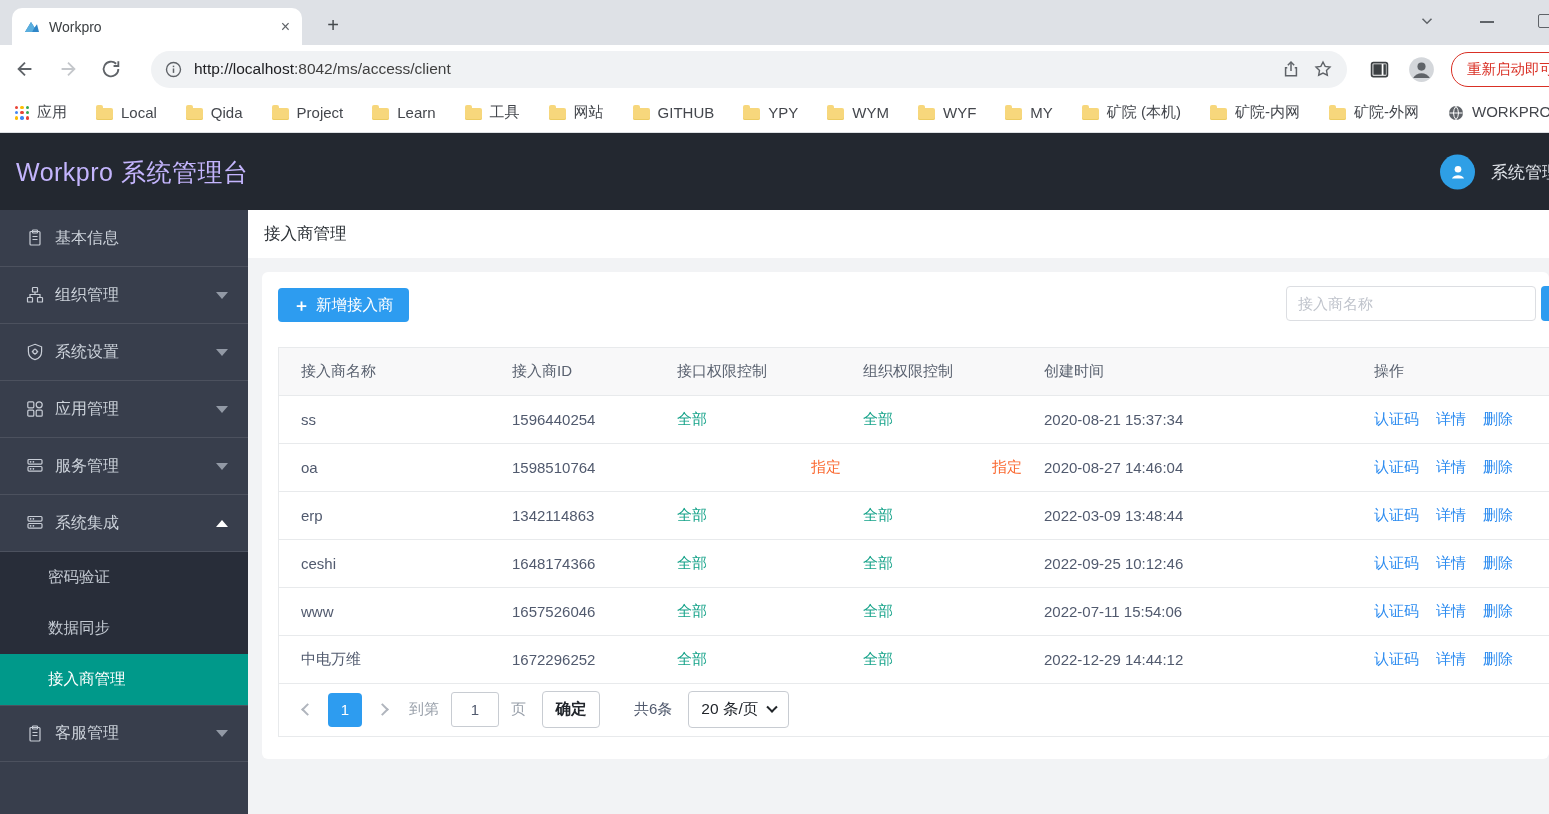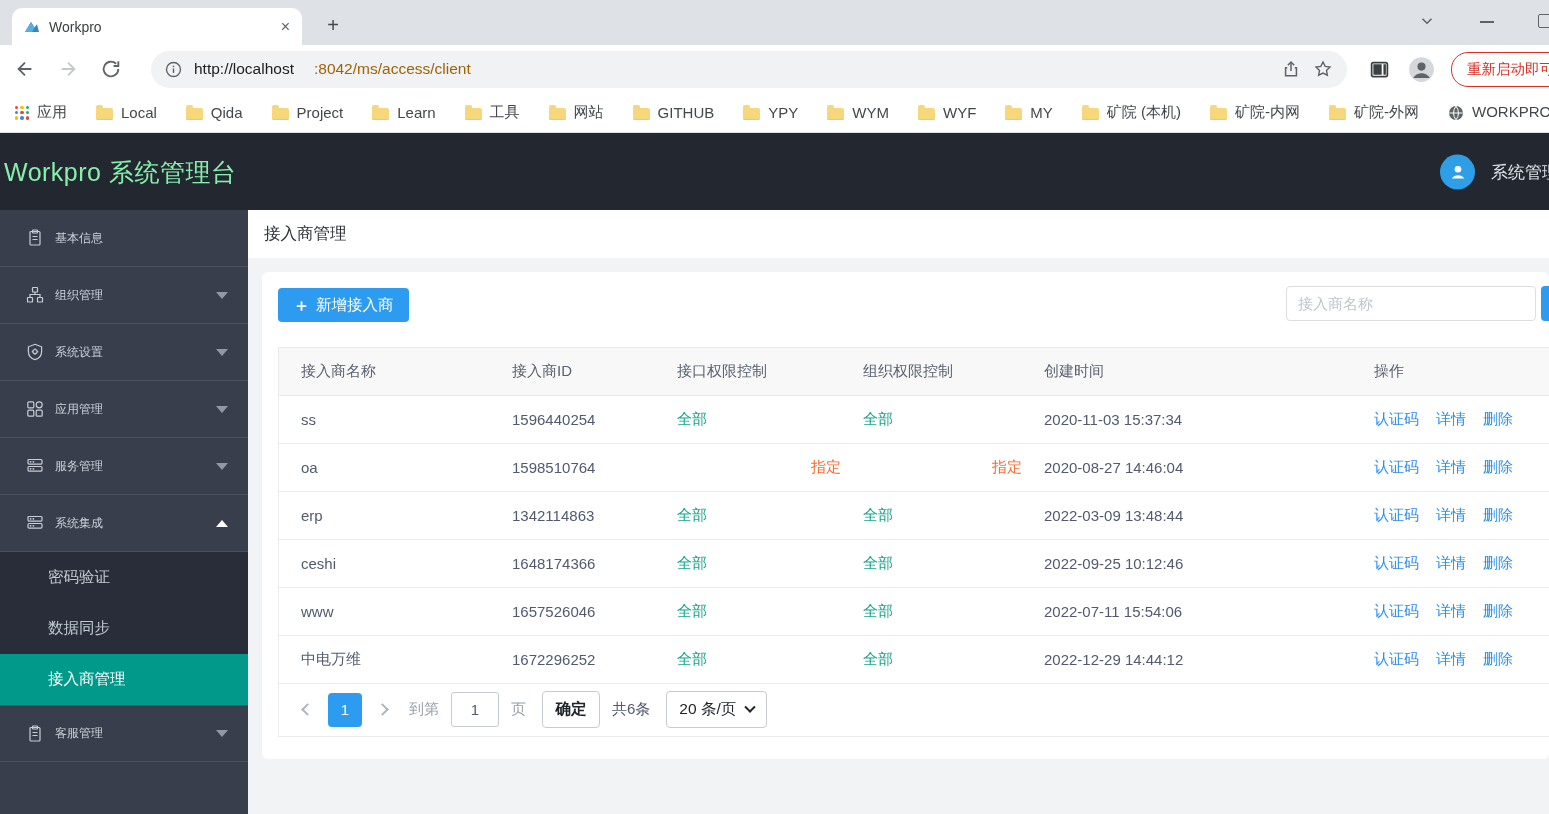--- a/index.html
+++ b/index.html
@@ -26,21 +26,21 @@
   .win-min { position:absolute; left:1480px; top:21px; width:14px; height:2px; background:#5f6368; }
   .win-max { position:absolute; left:1538px; top:14px; width:14px; height:14px; border:1.6px solid #5f6368; border-radius:2px; }
   
   .toolbar { height:48px; background:#fff; display:flex; align-items:center; padding-left:14px; }
   .nav-ic { width:22px; height:22px; margin-right:21px; flex:none; }
   .omnibox {
     margin-left:8px; width:1196px; height:37px; border-radius:19px;
     background:#f0f2f4; display:flex; align-items:center; padding:0 14px; gap:12px; flex:none;
   }
   .url { flex:1; font-size:15.5px; color:#202124; white-space:nowrap; overflow:hidden; }
-  .url .dim { color:#a16207;margin-left:20px; }
+  .url .dim { color:#404040; }
   .sidepanel-ic { margin-left:22px; flex:none; }
   .browser-avatar { margin-left:18px; flex:none; }
   .update-pill {
     margin-left:16px; flex:none; border:1.5px solid #d93025; color:#d93025;
     background:#fff; border-radius:17px; padding:7px 15px; font-size:14.5px; white-space:nowrap;
   }
   
   .bookmarks {
     height:40px; background:#fff; border-bottom:1px solid #dcdfe3;
     display:flex; align-items:center; padding:0 15px; gap:29px; overflow:hidden;
@@ -52,32 +52,32 @@
                background:#f7d77c; border-radius:2px 2px 0 0; }
   .apps-ic { width:14px; height:14px; display:grid; grid-template-columns:repeat(3,1fr); gap:2px; flex:none; }
   .apps-ic span { border-radius:50%; }
   .apps-ic span:nth-child(1){background:#e94235}.apps-ic span:nth-child(2){background:#fbbc05}
   .apps-ic span:nth-child(3){background:#34a853}.apps-ic span:nth-child(4){background:#4285f4}
   .apps-ic span:nth-child(5){background:#e94235}.apps-ic span:nth-child(6){background:#34a853}
   .apps-ic span:nth-child(7){background:#fbbc05}.apps-ic span:nth-child(8){background:#4285f4}
   .apps-ic span:nth-child(9){background:#e94235}
   
   .app-header { height:77px; background:#232830; position:relative; }
-  .app-title { position:absolute; left:4px; top:50%; transform:translateY(-50%);
-               font-size:25px; color:#86efac; letter-spacing:.5px; }
+  .app-title { position:absolute; left:16px; top:50%; transform:translateY(-50%);
+               font-size:25px; color:#c4b5fd; letter-spacing:.5px; }
   .user-box { position:absolute; left:1440px; top:50%; transform:translateY(-50%);
               display:flex; align-items:center; gap:16px; }
   .user-avatar { width:35px; height:35px; border-radius:50%; background:#2e9fe6;
                  display:flex; align-items:center; justify-content:center; flex:none; }
   .user-name { font-size:17px; color:#dfe3e8; white-space:nowrap; }
   
   .app-body { display:flex; height:604px; }
   .sidebar { width:248px; background:#383e4c; flex:none; display:flex; flex-direction:column; overflow:hidden; }
   .side-item { height:57px; flex:none; display:flex; align-items:center; padding:0 20px 0 26px;
-               border-bottom:1px solid rgba(255,255,255,.10); color:#ccd2da; font-size:12px; cursor:pointer; }
+               border-bottom:1px solid rgba(255,255,255,.10); color:#ccd2da; font-size:16px; cursor:pointer; }
   .side-item .lbl { margin-left:11px; }
   .side-item svg { flex:none; }
   .chev-down { margin-left:auto; width:0; height:0; border-left:6px solid transparent;
                border-right:6px solid transparent; border-top:7px solid #9299a5; }
   .chev-up { margin-left:auto; width:0; height:0; border-left:6px solid transparent;
              border-right:6px solid transparent; border-bottom:7px solid #ffffff; }
   .sub-item { height:51px; flex:none; display:flex; align-items:center; padding-left:48px;
               background:#282d39; color:#c3c9d2; font-size:15.5px; cursor:pointer; }
   .sub-item.selected { background:#00998a; color:#fff; }
   
@@ -109,21 +109,21 @@
   .pg-chev { width:9px; height:9px; border-left:2px solid #b0b5bd; border-bottom:2px solid #b0b5bd; flex:none; cursor:pointer; }
   .pg-prev { transform:rotate(45deg); margin-right:4px; }
   .pg-next { transform:rotate(-135deg); margin-left:4px; margin-right:10px; }
   .page-active { width:34px; height:34px; background:#2d9cf0; color:#fff; border-radius:4px;
                  display:flex; align-items:center; justify-content:center; font-size:15px; cursor:pointer; }
   .goto-label, .unit-label { color:#9aa1ab; }
   .goto-input { width:48px; height:35px; border:1px solid #c8ccd2; border-radius:3px; text-align:center;
                 font-size:15px; color:#515a6e; outline:none; }
   .confirm-btn { width:58px; height:37px; border:1px solid #c8ccd2; background:#fff; border-radius:4px;
                  font-size:15.5px; color:#21252b; font-weight:bold; cursor:pointer; margin-left:4px; }
-  .total { color:#515a6e; margin-left:0; }
+  .total { color:#515a6e; margin-left:22px; }
   .size-select { min-width:98px; height:37px; border:1px solid #c8ccd2; border-radius:4px;
                  display:flex; align-items:center; justify-content:space-between; gap:10px;
                  padding:0 12px; font-size:15.5px; color:#21252b; cursor:pointer; margin-left:4px; }
   .select-chev { width:8px; height:8px; border-right:2.4px solid #212529; border-bottom:2.4px solid #212529;
                  transform:rotate(45deg) translate(-2px,-2px); }
 </style>
 </head>
 <body>
 
 <div class="viewport">
@@ -397,21 +397,21 @@
                 <th>创建时间</th>
                 <th>操作</th>
               </tr>
             </thead>
             <tbody>
               <tr>
                 <td>ss</td>
                 <td>1596440254</td>
                 <td class="perm">全部</td>
                 <td class="perm">全部</td>
-                <td>2020-11-03 15:37:34</td>
+                <td>2020-08-21 15:37:34</td>
                 <td class="op"><a>认证码</a><a>详情</a><a>删除</a></td>
               </tr>
               <tr>
                 <td>oa</td>
                 <td>1598510764</td>
                 <td class="perm warn">指定</td>
                 <td class="perm warn">指定</td>
                 <td>2020-08-27 14:46:04</td>
                 <td class="op"><a>认证码</a><a>详情</a><a>删除</a></td>
               </tr>

